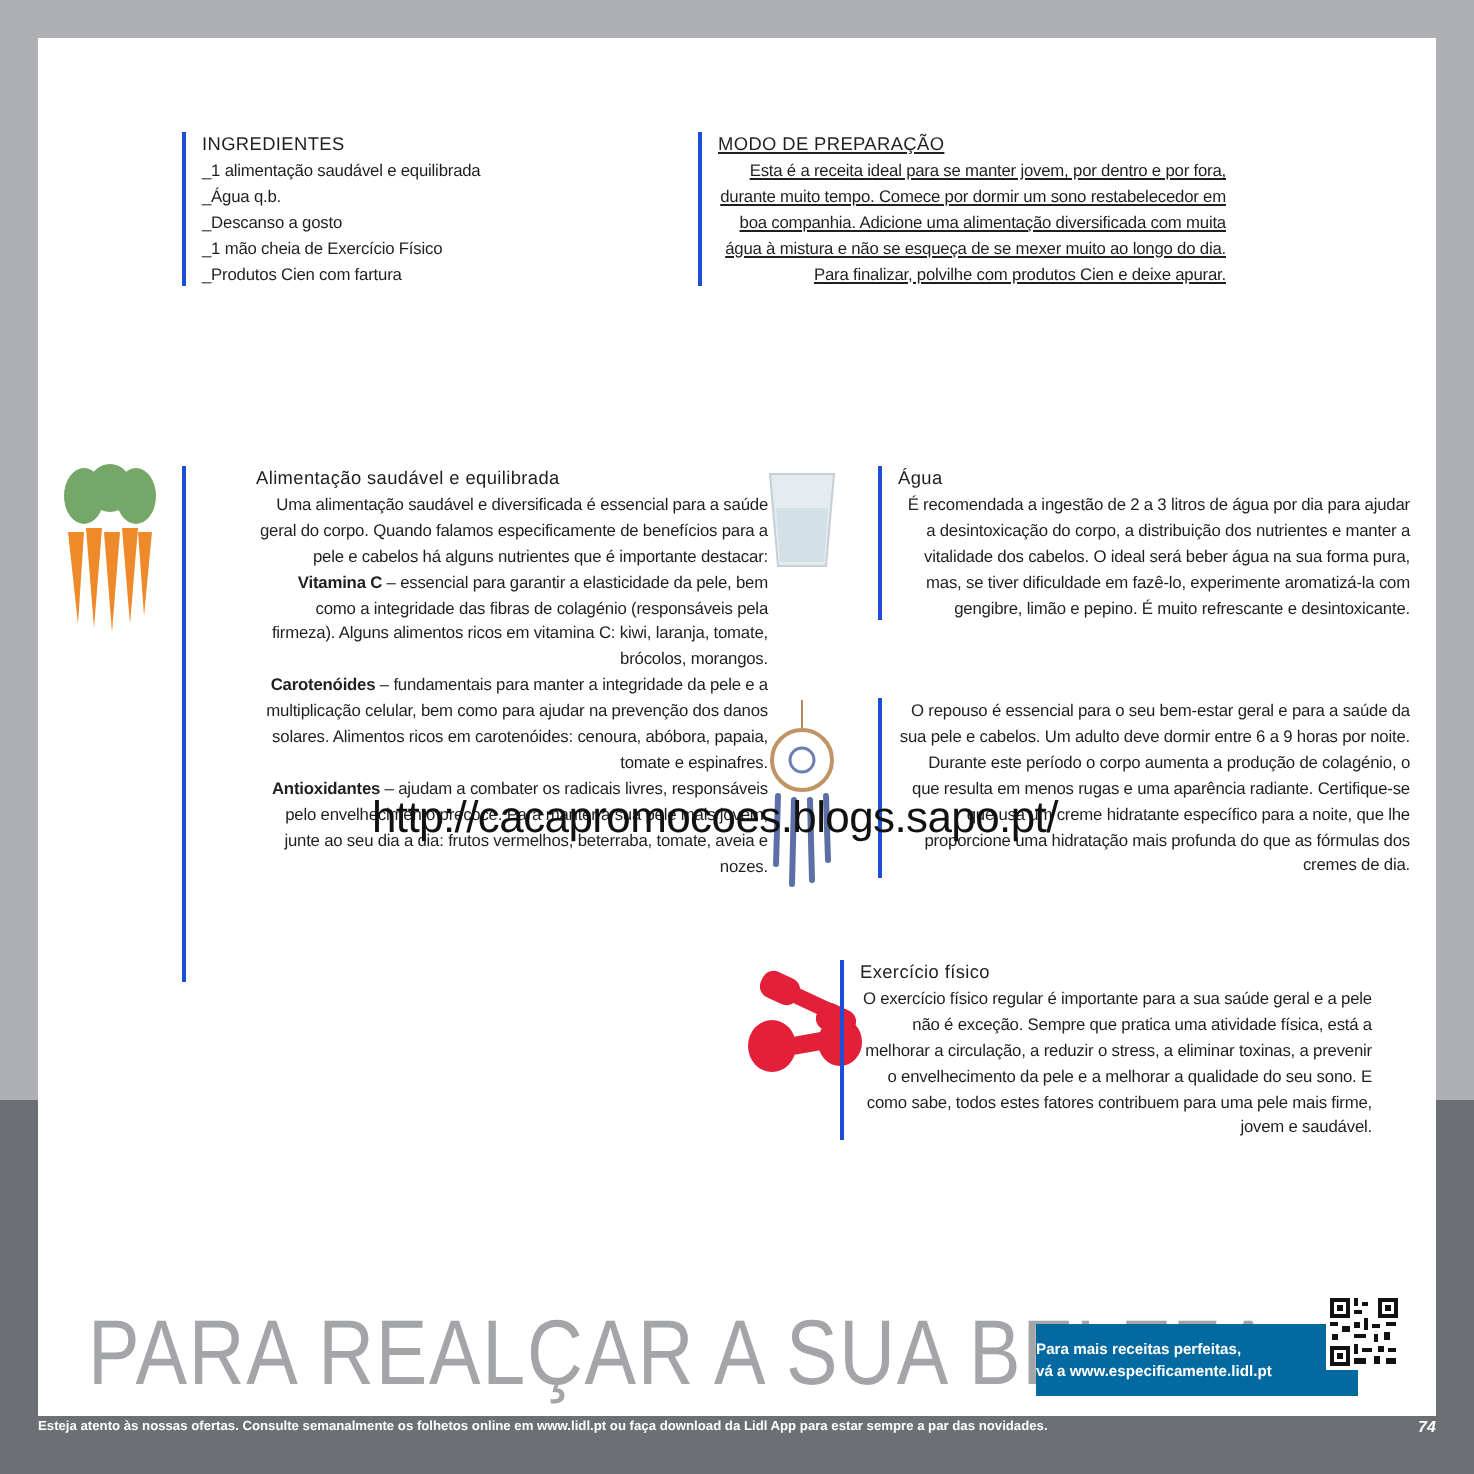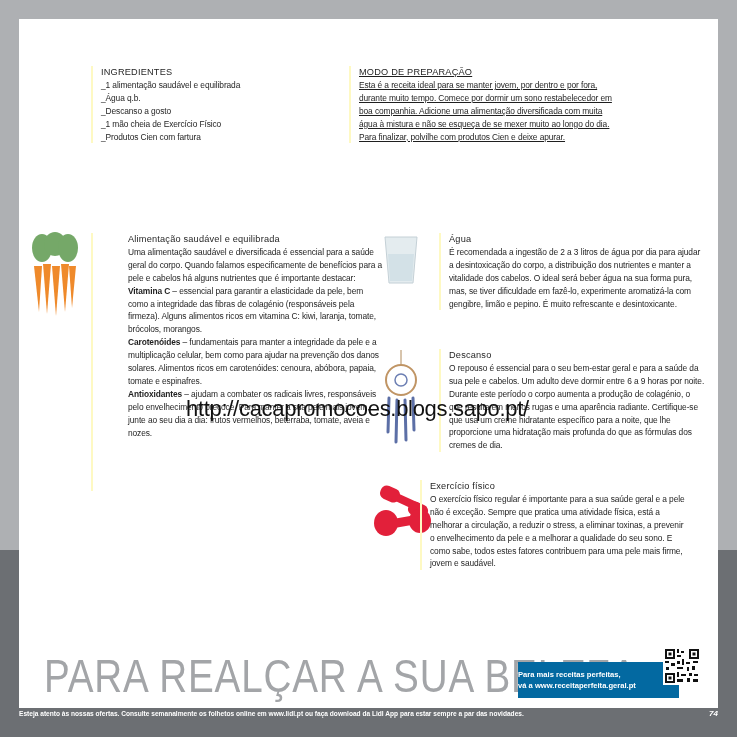--- a/index.html
+++ b/index.html
@@ -12,30 +12,30 @@
   .bottom-band {
     position:absolute; left:0; top:550px; width:737px; height:187px;
     background:#6c6f73;
   }
   .page {
     position:absolute; left:19px; top:19px; width:699px; height:689px;
     background:#ffffff;
   }
   .block {
     position:absolute;
-    border-left:2px solid #fef9c3;
+    border-left:2px solid #1d4ed8;
     padding-left:8px;
     font-size:8.4px; line-height:12.9px;
     letter-spacing:-0.1px;
   }
   .block h3 {
     margin:0; font-size:9.2px; font-weight:normal; line-height:12.9px;
     letter-spacing:0.2px;
   }
-  .block p { margin:0; }
+  .block p { margin:0;text-align:right; }
   .block ul { list-style:none; margin:0; padding:0; }
   .sub { margin:13px 0 0 20px; }
   .sub b { font-weight:bold; }
   .illus { position:absolute; }
   .title-big {
     position:absolute; left:44px; top:652px;
     font-size:46px; font-weight:normal; color:#a3a5a8;
     letter-spacing:1px; line-height:48px;
     transform:scaleX(0.84); transform-origin:left top;
     white-space:nowrap;
@@ -123,21 +123,20 @@
   <circle cx="20" cy="30" r="6" fill="none" stroke="#6c7fb3" stroke-width="1.5"></circle>
   <g stroke="#5c6fa6" stroke-width="3" stroke-linecap="round">
     <line x1="8" y1="48" x2="7" y2="82"></line>
     <line x1="16" y1="50" x2="15" y2="92"></line>
     <line x1="24" y1="50" x2="25" y2="90"></line>
     <line x1="32" y1="48" x2="33" y2="80"></line>
   </g>
 </svg>
 
 <div class="block" style="left:439px; top:349px; width:256px;">
-  <h3>Descanso</h3>
   <p>O repouso é essencial para o seu bem-estar geral e para a saúde da sua pele e cabelos. Um adulto deve dormir entre 6 a 9 horas por noite. Durante este período o corpo aumenta a produção de colagénio, o que resulta em menos rugas e uma aparência radiante. Certifique-se que usa um creme hidratante específico para a noite, que lhe proporcione uma hidratação mais profunda do que as fórmulas dos cremes de dia.</p>
 </div>
 
 <svg class="illus" style="left:372px; top:483px;" width="62" height="60" viewBox="0 0 62 60">
   <g fill="#e2203a">
     <rect x="8" y="4" width="20" height="14" rx="6" transform="rotate(25 18 11)"></rect>
     <rect x="20" y="14" width="26" height="8" transform="rotate(25 33 18)"></rect>
     <rect x="36" y="20" width="20" height="14" rx="6" transform="rotate(25 46 27)"></rect>
     <ellipse cx="14" cy="40" rx="12" ry="13"></ellipse>
     <rect x="20" y="34" width="26" height="9" transform="rotate(-10 33 38)"></rect>
@@ -149,21 +148,21 @@
   <h3>Exercício físico</h3>
   <p>O exercício físico regular é importante para a sua saúde geral e a pele não é exceção. Sempre que pratica uma atividade física, está a melhorar a circulação, a reduzir o stress, a eliminar toxinas, a prevenir o envelhecimento da pele e a melhorar a qualidade do seu sono. E como sabe, todos estes fatores contribuem para uma pele mais firme, jovem e saudável.</p>
 </div>
 
 <div class="watermark">http://cacapromocoes.blogs.sapo.pt/</div>
 
 <div class="title-big">PARA REALÇAR A SUA BELEZA</div>
 
 <div class="recipe-box">
   <div>Para mais receitas perfeitas,</div>
-  <div>vá a www.receitaperfeita.geral.pt</div>
+  <div>vá a www.especificamente.lidl.pt</div>
 </div>
 
 <svg class="qr" viewBox="0 0 38 38">
   <rect width="38" height="38" fill="#fff"></rect>
   <g fill="#111">
     <rect x="2" y="2" width="10" height="10"></rect>
       <rect x="4" y="4" width="6" height="6" fill="#fff"></rect>
       <rect x="5.5" y="5.5" width="3" height="3"></rect>
     <rect x="26" y="2" width="10" height="10"></rect>
       <rect x="28" y="4" width="6" height="6" fill="#fff"></rect>

